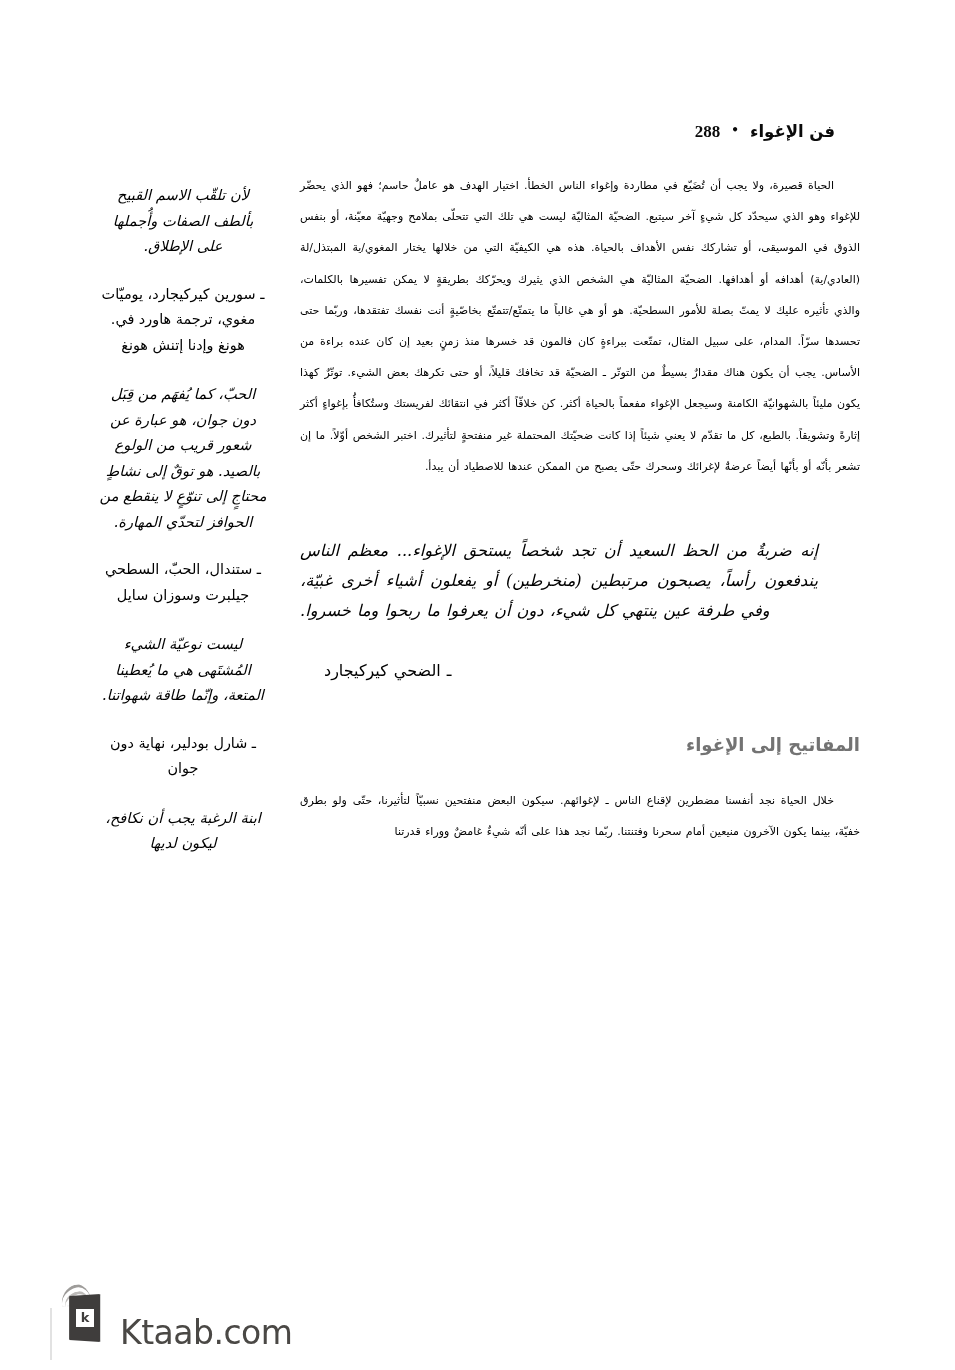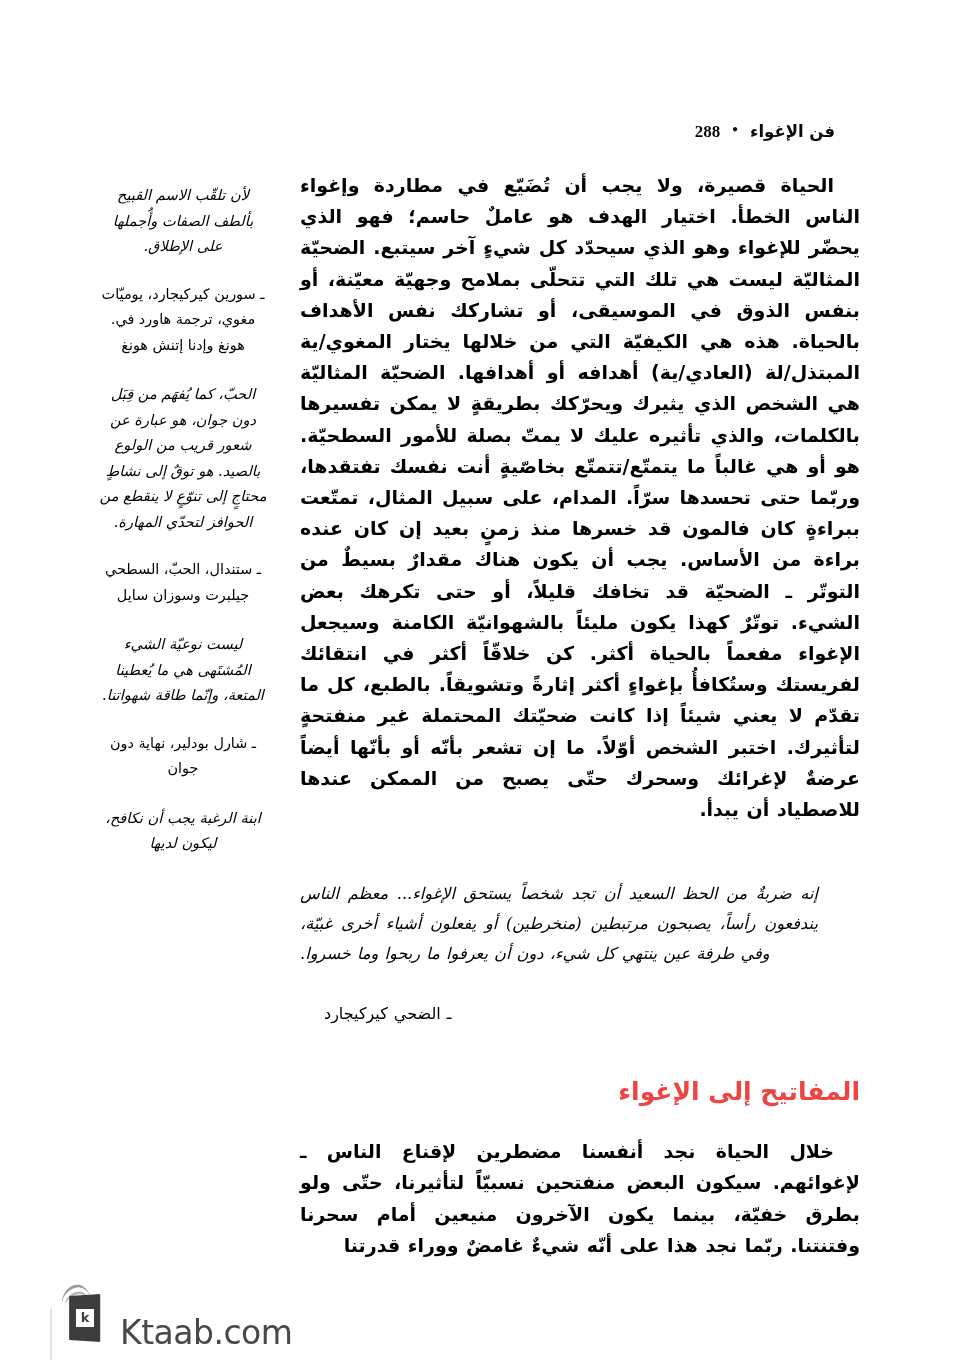--- a/index.html
+++ b/index.html
@@ -81,26 +81,25 @@
     top: 12px;
     left: 0;
     width: 170px;
     direction: rtl;
     text-align: center;
   }
 
   .body-par {
     margin: 0 0 0 0;
     font-family: "DejaVu Sans", sans-serif;
-    font-size: 19px;
+    font-size: 11px;
     line-height: 31.2px;
     text-indent: 26px;
     word-spacing: 1px;
     color: #000;
-    font-weight: bold;
   }
 
   
   .pull-quote {
     margin-top: 54px;
     padding-right: 42px;
     direction: rtl;
   }
   .pull-quote p {
     margin: 0;
@@ -121,24 +120,24 @@
     text-align-last: left;
     padding-left: 24px;
   }
 
   
   .section-heading {
     margin-top: 48px;
     text-align: center;
     font-family: "DejaVu Sans", sans-serif;
     font-weight: 700;
-    font-size: 25px;
+    font-size: 18px;
     letter-spacing: 0;
     direction: rtl;
-    color: #ef4444;
+    color: #737373;
   }
 
   .closing-par {
     margin-top: 30px;
   }
 
   
   .note {
     font-family: "DejaVu Serif", serif;
     font-style: italic;

